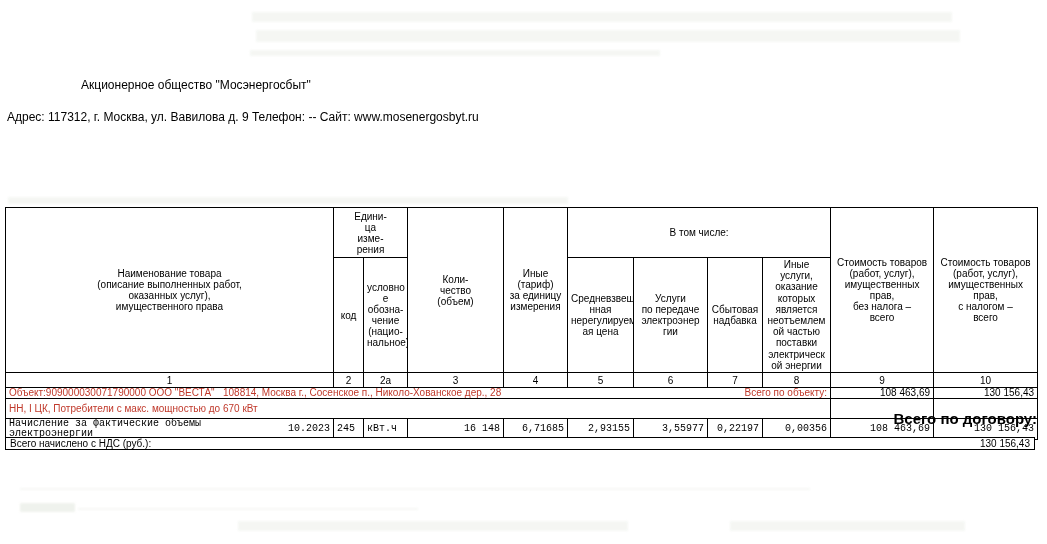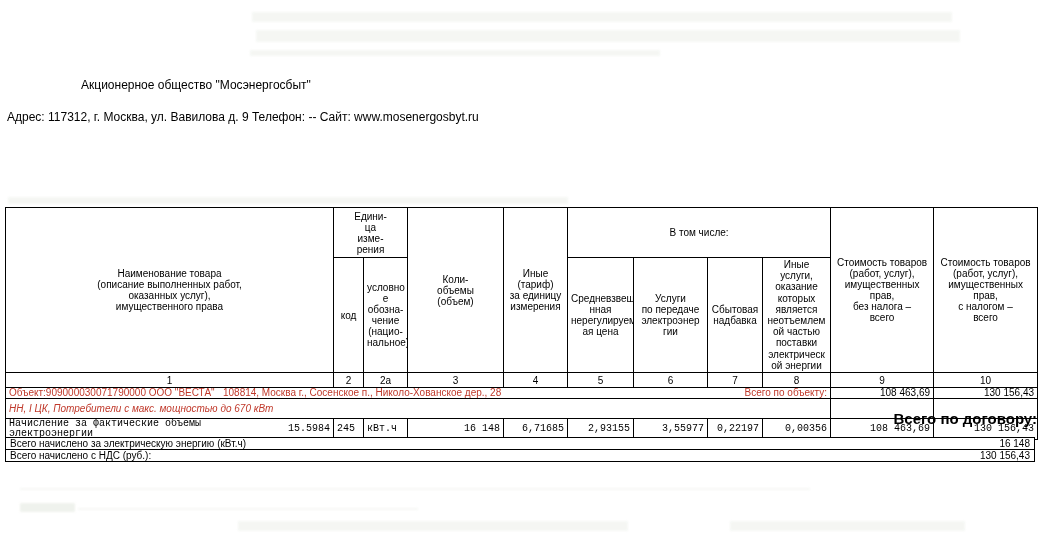--- a/index.html
+++ b/index.html
@@ -19,21 +19,21 @@
     border-collapse:collapse;table-layout:fixed;font-size:10px;
   }
   table.main td{border:1px solid #000;padding:0 3px;overflow:hidden;vertical-align:middle;}
   td.ch{text-align:center;white-space:pre-line;line-height:11px;font-size:10px;padding:1px 1px;}
   td.col8{line-height:11.2px;margin-left:44px;}
   tr.h1{height:50px;}
   tr.h2{height:115px;}
   tr.nrow{height:15px;}
   tr.nrow td{text-align:center;line-height:13px;}
   tr.objrow{height:11px;}
-  tr.catrow{height:20px;font-style:italic;}
+  tr.catrow{height:20px;}
   tr.drow{height:12px;font-family:Liberation Mono, monospace;}
   tr.objrow td,tr.catrow td,tr.drow td{line-height:10px;font-size:10px;}
   .red{color:#c0392b;}
   .flexrow{display:flex;justify-content:space-between;align-items:center;}
   .obj-label{white-space:pre;}
   td.num{text-align:right;}
   td.ctr{text-align:left;}
   
   .contract-total{
     position:absolute;right:10px;top:413px;font-size:15px;font-weight:bold;line-height:12px;
@@ -77,21 +77,21 @@
         <tr class="h1">
       <td class="ch" rowspan="2">Наименование товара
 (описание выполненных работ,
 оказанных услуг),
 имущественного права</td>
       <td class="ch" colspan="2">Едини-
 ца
 изме-
 рения</td>
       <td class="ch" rowspan="2">Коли-
-объемы
+чество
 (объем)</td>
       <td class="ch" rowspan="2">Иные
 (тариф)
 за единицу
 измерения</td>
       <td class="ch" colspan="4">В том числе:</td>
       <td class="ch" rowspan="2">Стоимость товаров
 (работ, услуг),
 имущественных
 прав,
@@ -158,45 +158,41 @@
     </tr>
     <tr class="catrow">
       <td colspan="9" class="red" style="color: rgb(192, 57, 43);">НН, I ЦК, Потребители с макс. мощностью до 670 кВт</td>
       <td></td>
       <td></td>
     </tr>
     <tr class="drow">
       <td>
         <div class="flexrow">
           <span>Начисление за фактические объемы электроэнергии</span>
-          <span>15.5984</span>
+          <span>10.2023</span>
         </div>
       </td>
       <td class="ctr">245</td>
       <td class="ctr">кВт.ч</td>
       <td class="num">16 148</td>
       <td class="num">6,71685</td>
       <td class="num">2,93155</td>
       <td class="num">3,55977</td>
       <td class="num">0,22197</td>
       <td class="num">0,00356</td>
       <td class="num">108 463,69</td>
       <td class="num">130 156,43</td>
     </tr>
   </tbody>
     </table>
 
   <div class="contract-total">Всего по договору:</div>
 
   <div class="summary">
     <div class="srow">
-      <span>Всего начислено за электрическую энергию (кВт.ч)</span>
-      <span>16 148</span>
-    </div>
-    <div class="srow">
       <span>Всего начислено с НДС (руб.):</span>
       <span>130 156,43</span>
     </div>
   </div>
 
   <div class="ghost light" style="left:20px;top:488px;width:790px;height:2px;"></div>
   <div class="ghost" style="left:20px;top:503px;width:55px;height:9px;"></div>
   <div class="ghost light" style="left:78px;top:508px;width:340px;height:2px;"></div>
   <div class="ghost light" style="left:238px;top:521px;width:390px;height:10px;"></div>
   <div class="ghost light" style="left:730px;top:521px;width:235px;height:10px;"></div>

